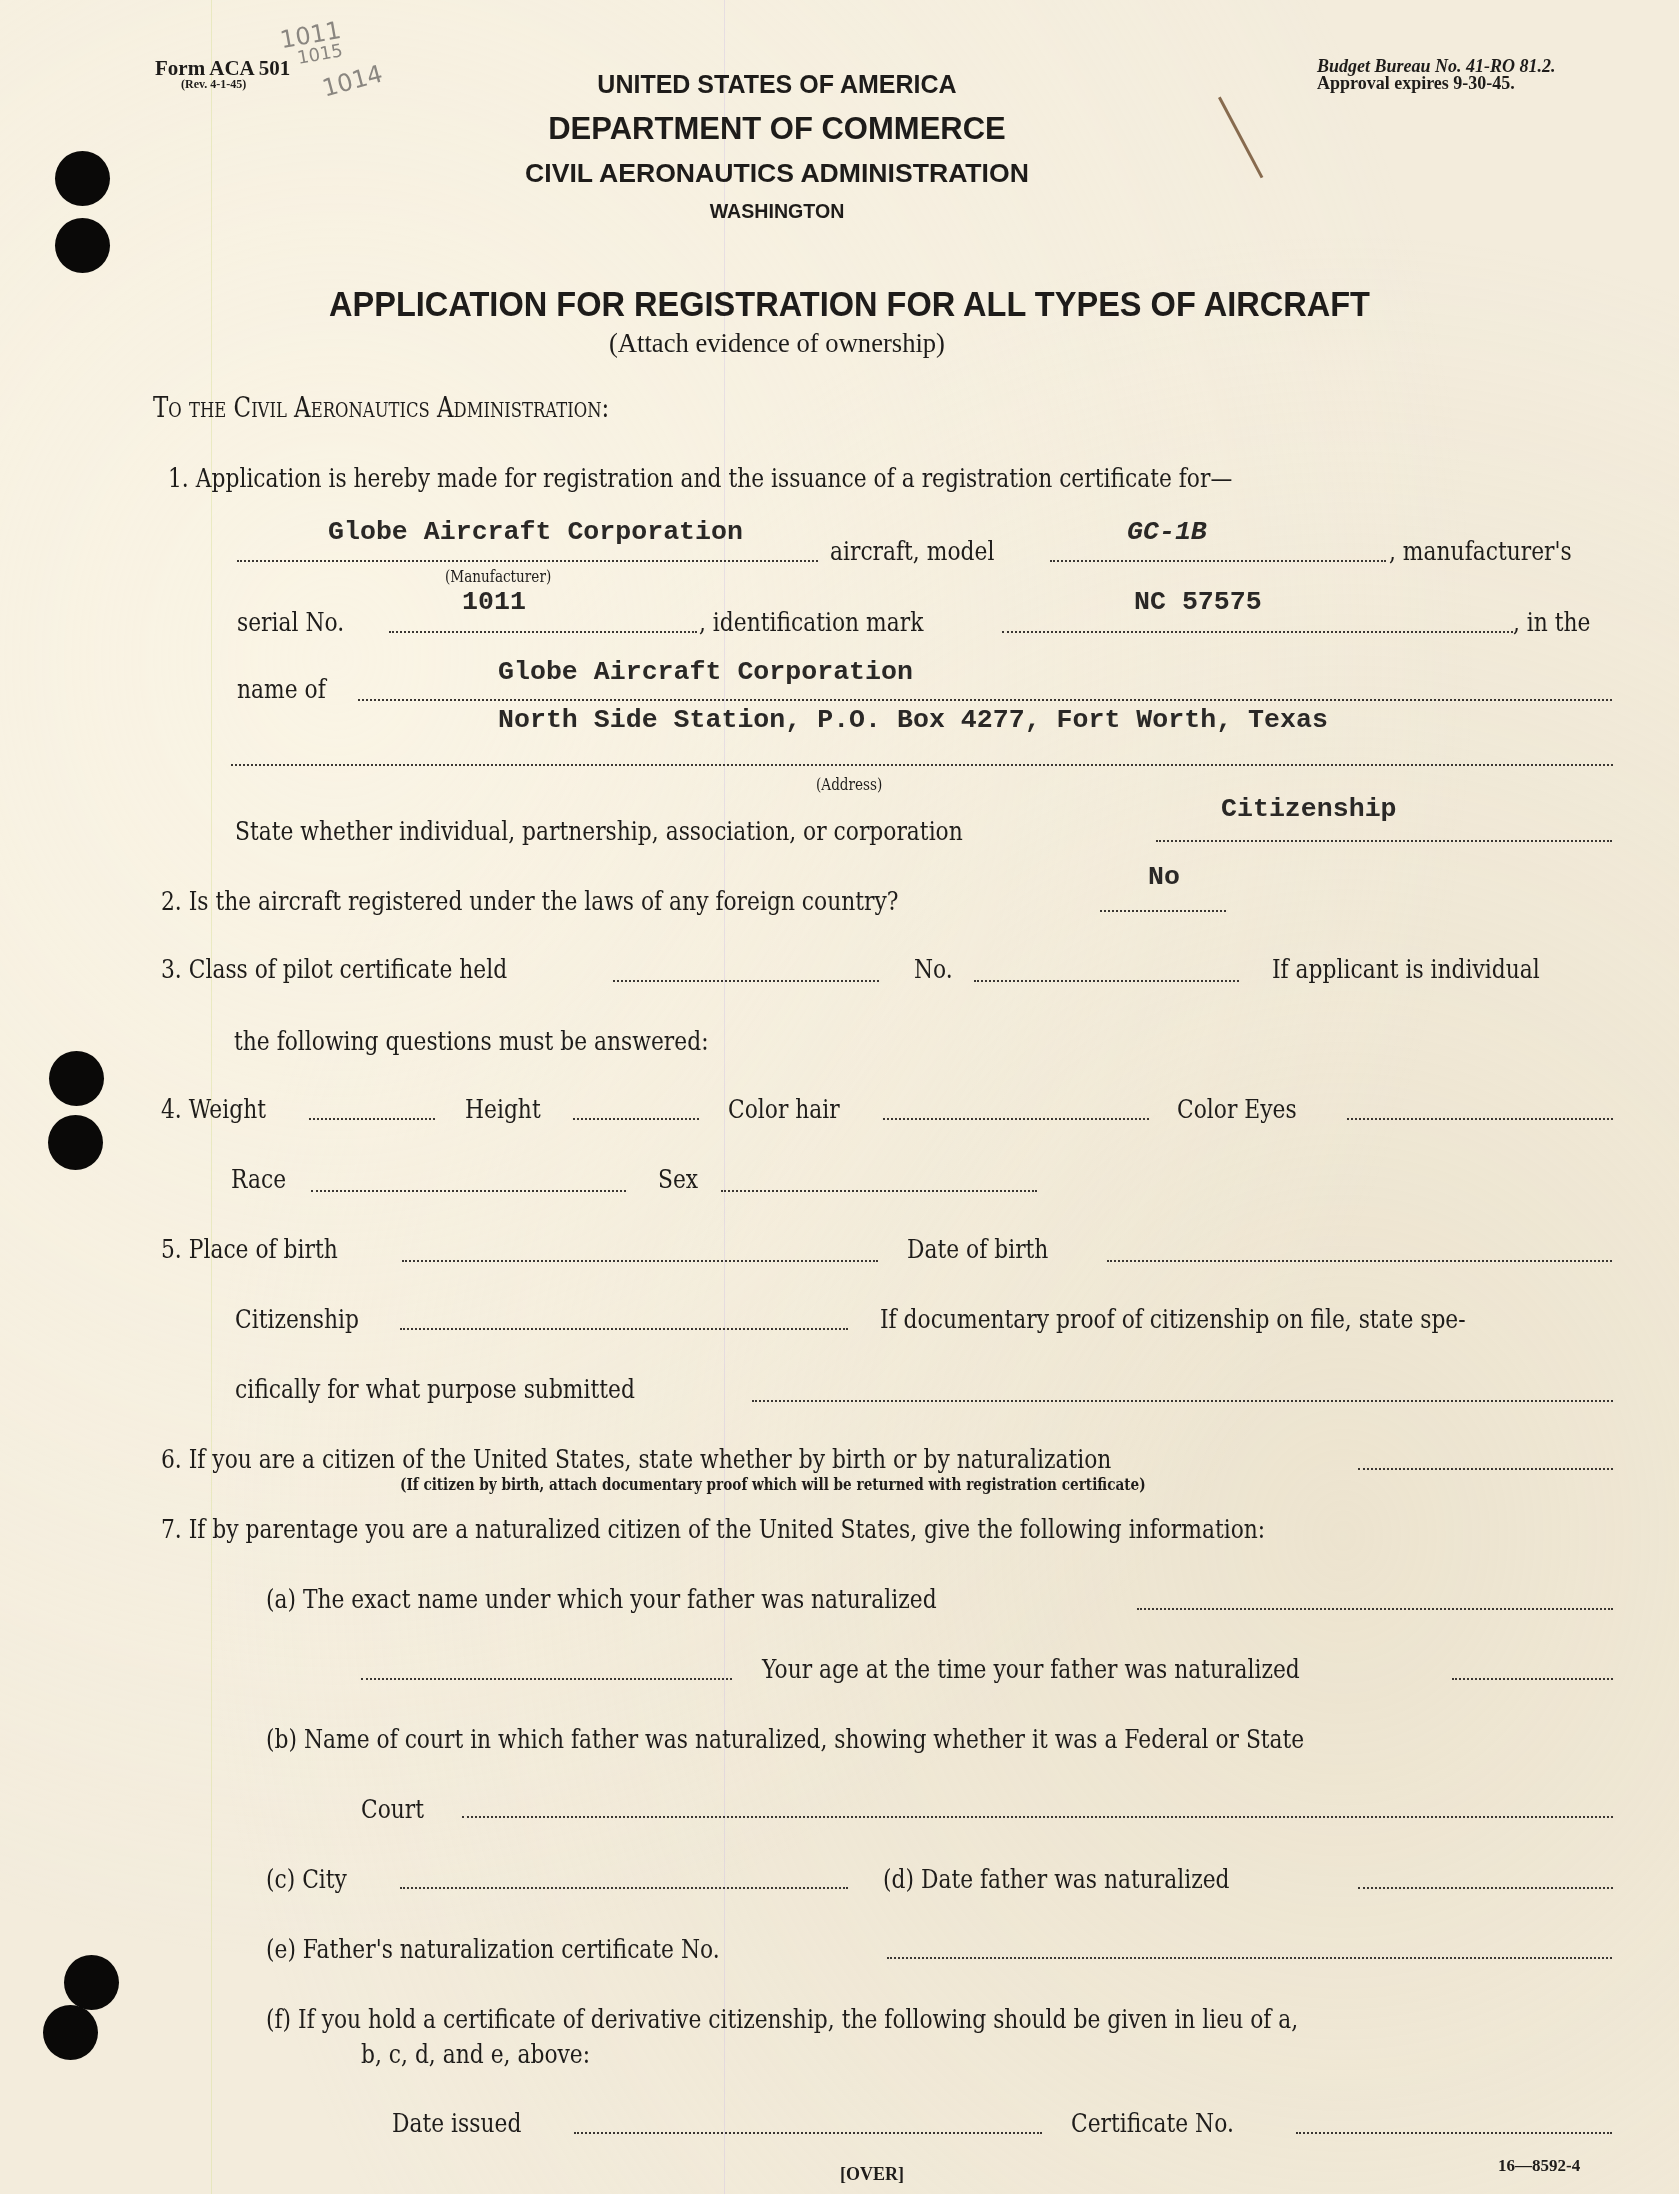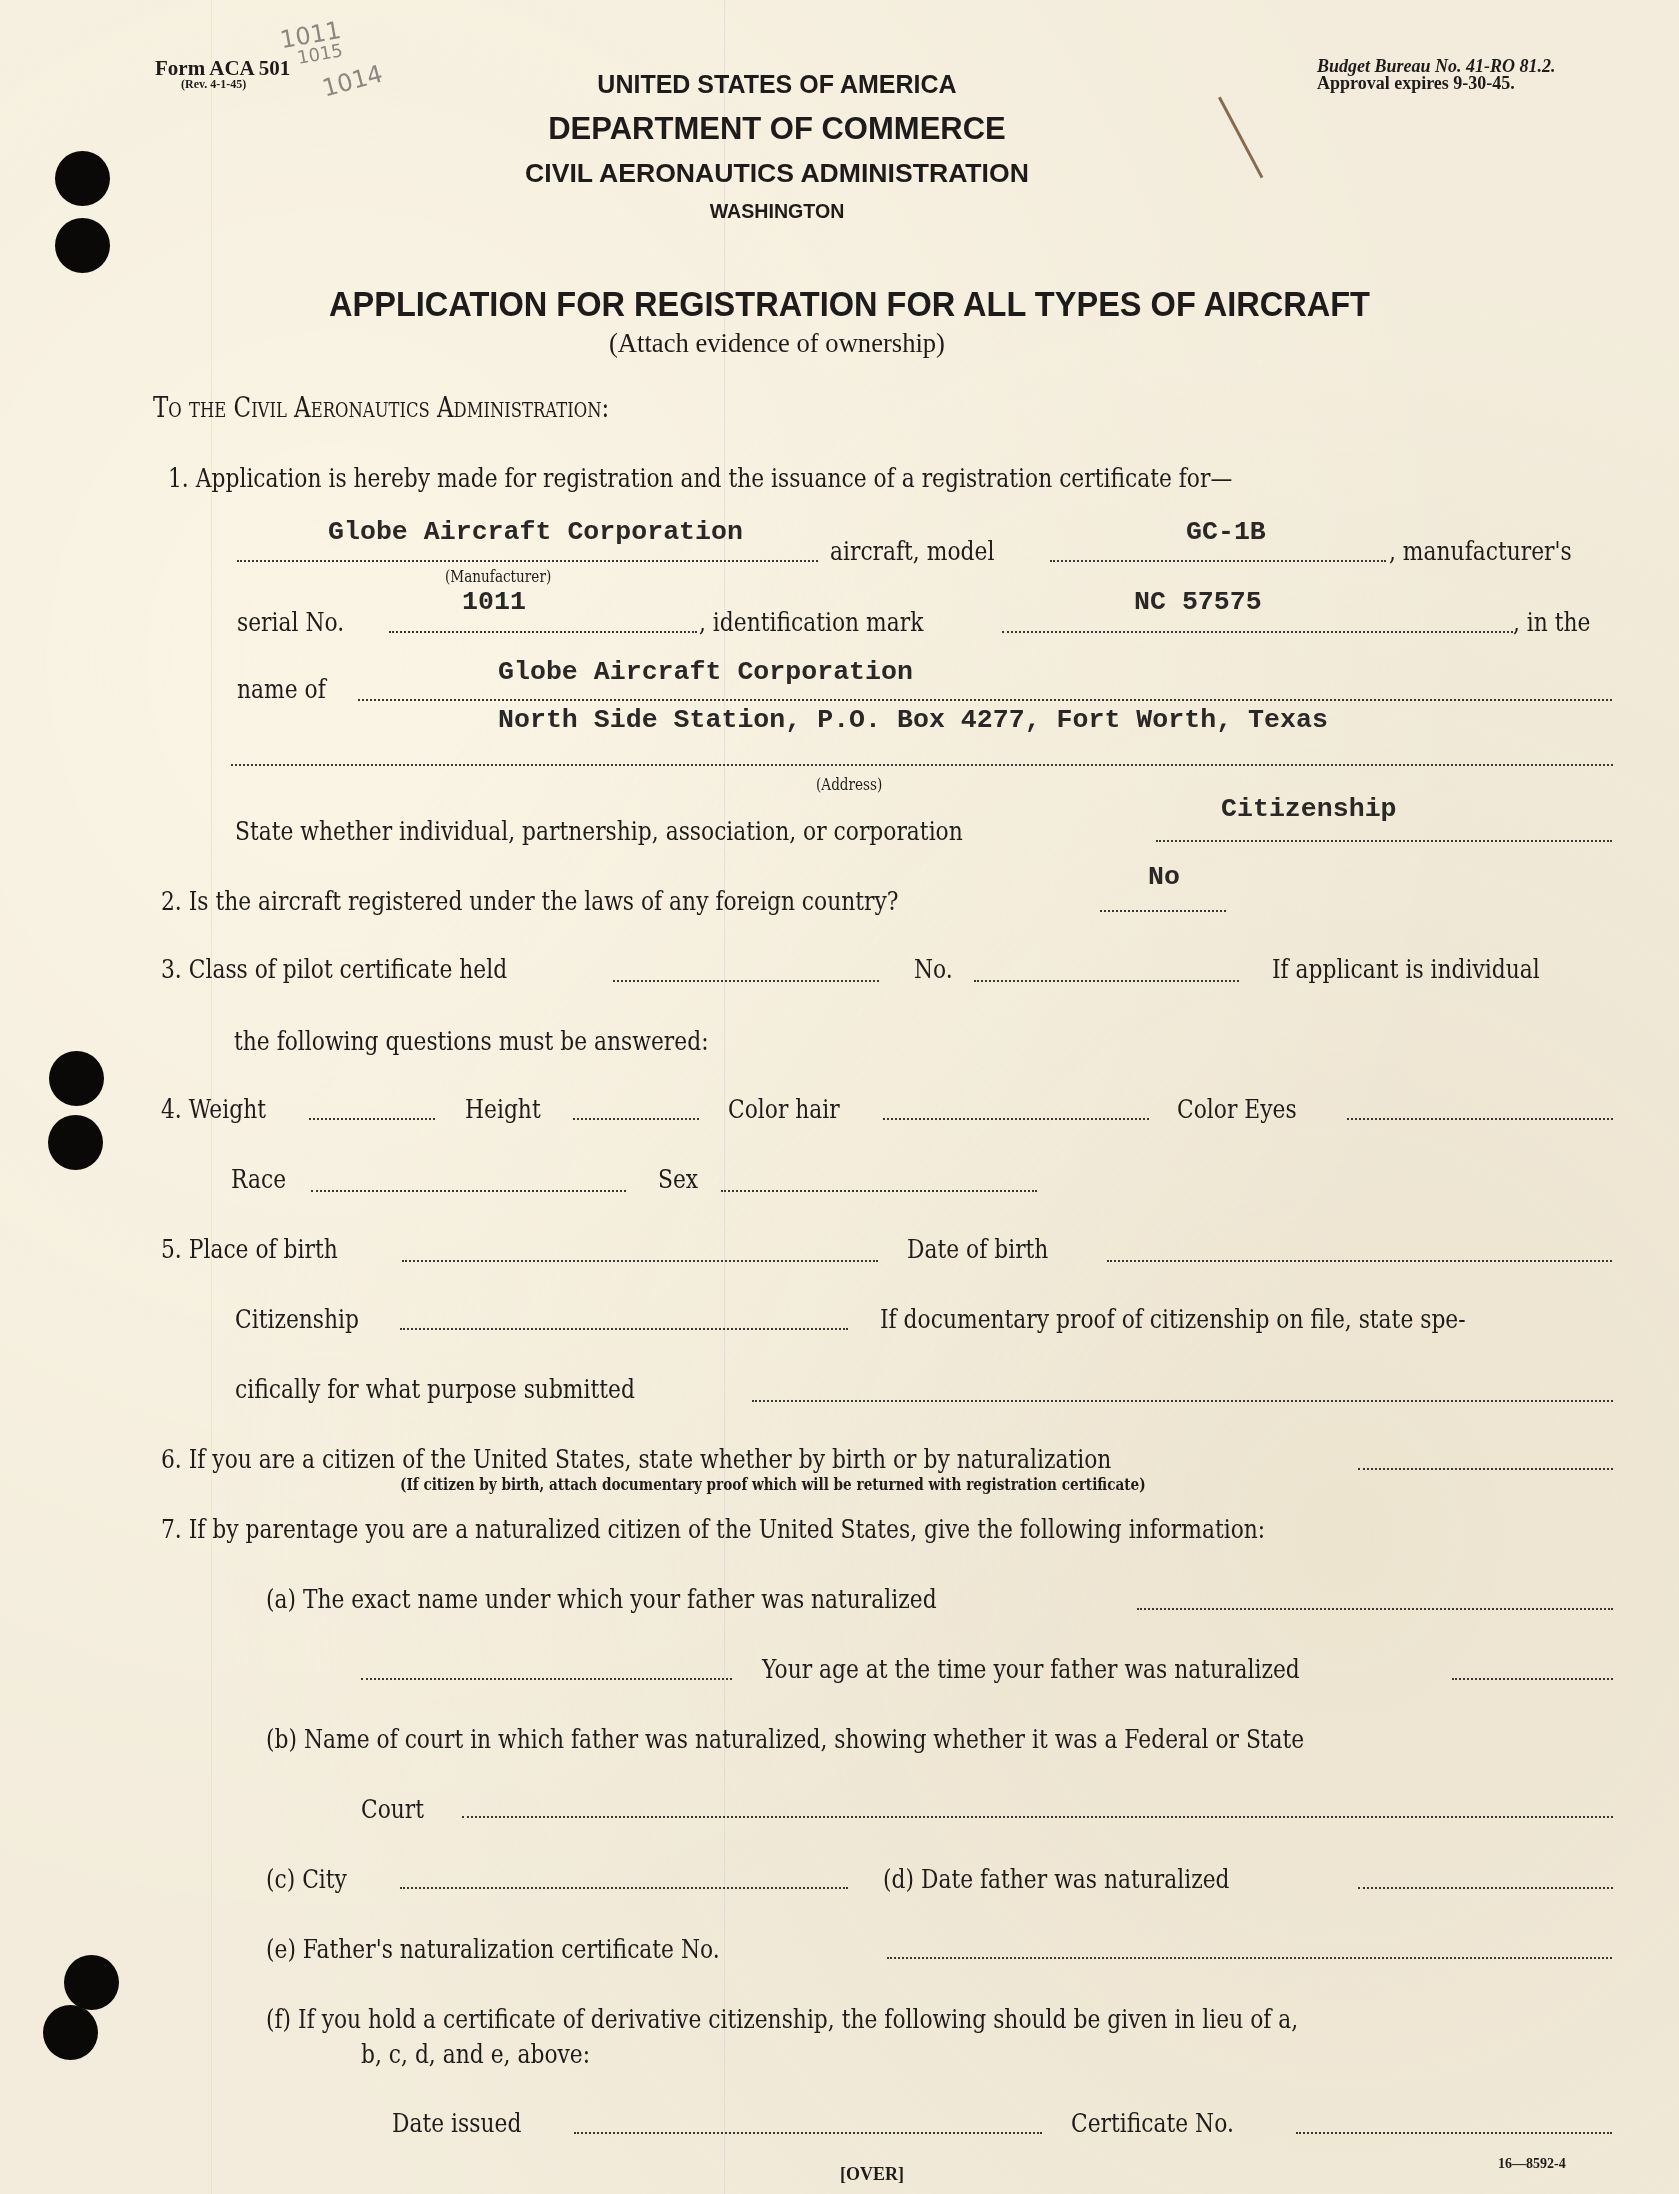--- a/index.html
+++ b/index.html
@@ -55,21 +55,21 @@
 <div class="abs sans" style="left:329px; top:284px; font-size:35px; transform:scaleX(0.93); transform-origin:left center;">APPLICATION FOR REGISTRATION FOR ALL TYPES OF AIRCRAFT</div>
 <div class="abs serif" style="left:-63px; width:1680px; text-align:center; top:328px; font-size:26.6px;">(Attach evidence of ownership)</div>
 
 <div class="abs body-text" style="left:153px; top:391px; font-variant:small-caps; font-size:28px;">To the Civil Aeronautics Administration:</div>
 
 <div class="abs body-text" style="left:168px; top:462px;">1. Application is hereby made for registration and the issuance of a registration certificate for—</div>
 
 <div class="abs typed" style="left:328px; top:517px;">Globe Aircraft Corporation</div>
 <div class="dots" style="left:237px; width:581px; top:560px;"></div>
 <div class="abs body-text" style="left:830px; top:535px;">aircraft, model</div>
-<div class="abs typed" style="left:1186px; top:517px;">GC-1B</div>
+<div class="abs typed" style="left:1127px; top:517px;font-style:italic;">GC-1B</div>
 <div class="dots" style="left:1050px; width:336px; top:560px;"></div>
 <div class="abs body-text" style="left:1389px; top:535px;">, manufacturer's</div>
 <div class="abs small" style="left:445px; top:566px;">(Manufacturer)</div>
 
 <div class="abs body-text" style="left:237px; top:606px;">serial No.</div>
 <div class="abs typed" style="left:462px; top:587px;">1011</div>
 <div class="dots" style="left:389px; width:308px; top:631px;"></div>
 <div class="abs body-text" style="left:699px; top:606px;">, identification mark</div>
 <div class="abs typed" style="left:1134px; top:587px;">NC 57575</div>
 <div class="dots" style="left:1002px; width:511px; top:631px;"></div>
@@ -149,14 +149,14 @@
 
 <div class="abs body-text" style="left:266px; top:2003px;">(f)  If you hold a certificate of derivative citizenship, the following should be given in lieu of a,</div>
 <div class="abs body-text" style="left:361px; top:2038px;">b, c, d, and e, above:</div>
 
 <div class="abs body-text" style="left:392px; top:2107px;">Date issued</div>
 <div class="dots" style="left:574px; width:468px; top:2132px;"></div>
 <div class="abs body-text" style="left:1071px; top:2107px;">Certificate No.</div>
 <div class="dots" style="left:1296px; width:316px; top:2132px;"></div>
 
 <div class="abs serif" style="left:840px; top:2164px; font-size:18px; font-weight:bold;">[OVER]</div>
-<div class="abs serif" style="left:1498px; top:2156px; font-size:14px; font-weight:bold;text-align:center;">16—8592-4</div>
+<div class="abs serif" style="left:1498px; top:2156px; font-size:17px; font-weight:bold;text-align:center;">16—8592-4</div>
 
 
 </body></html>

